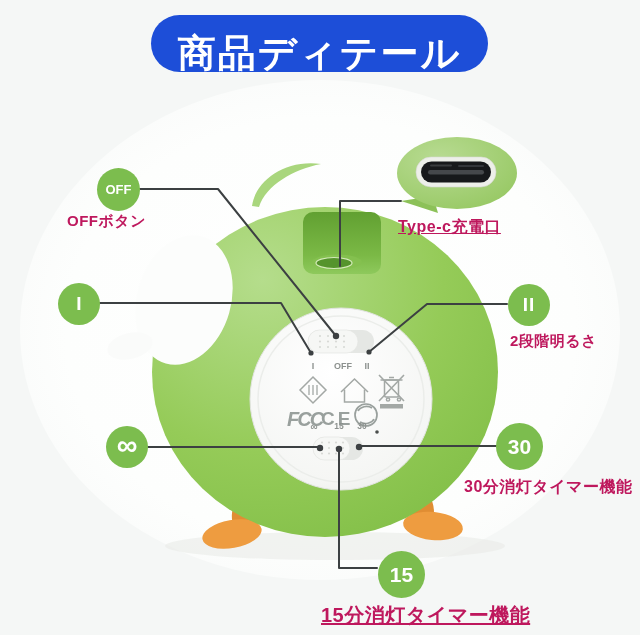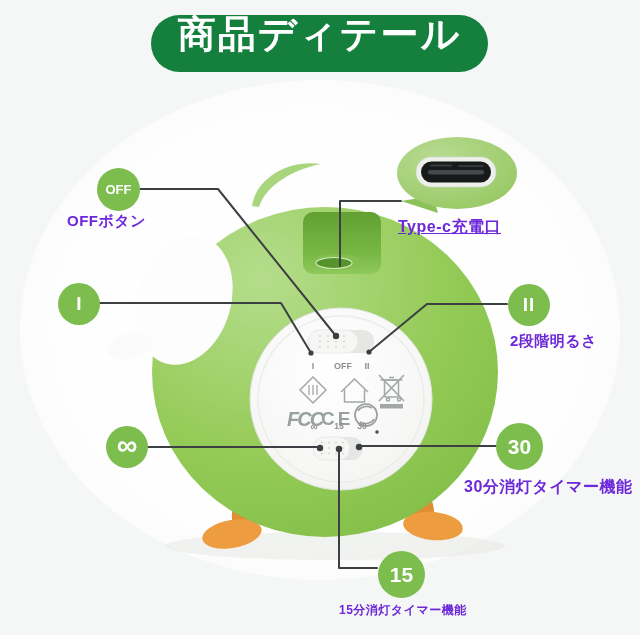--- a/index.html
+++ b/index.html
@@ -7,46 +7,46 @@
     position:relative;width:640px;height:635px;overflow:hidden;
     background:#f5f7f6;
     font-family:"Liberation Sans","DejaVu Sans",sans-serif;
   }
   .photo-glow{
     position:absolute;left:20px;top:80px;width:600px;height:500px;border-radius:50%;
     background:radial-gradient(ellipse at center,#ffffff 0%,#fdfefd 60%,rgba(253,254,253,0) 100%);
   }
   .title-pill{
     position:absolute;left:151px;top:15px;width:337px;height:57px;border-radius:29px;
-    background:#15803d;display:flex;align-items:flex-start;justify-content:center;
+    background:#1d4ed8;display:flex;align-items:flex-end;justify-content:center;
   }
   .title-pill span{
     color:#ffffff;font-size:38px;font-weight:bold;letter-spacing:2px;line-height:1;
   }
   svg.product{position:absolute;left:0;top:0;}
   .badge{
     position:absolute;border-radius:50%;background:#7cbd4e;color:#ffffff;
     display:flex;align-items:center;justify-content:center;font-weight:bold;z-index:3;
   }
   .badge.off{left:97px;top:168px;width:43px;height:43px;font-size:13px;}
   .badge.lv1{left:58px;top:283px;width:42px;height:42px;font-size:19px;font-weight:900;}
   .badge.lv2{left:508px;top:284px;width:42px;height:42px;font-size:19px;font-weight:900;letter-spacing:1px;}
   .badge.inf{left:106px;top:426px;width:42px;height:42px;font-size:29px;line-height:1;padding-bottom:3px;box-sizing:border-box;}
   .badge.t30{left:496px;top:423px;width:47px;height:47px;font-size:21px;}
   .badge.t15{left:378px;top:551px;width:47px;height:47px;font-size:21px;}
   .lbl{
-    position:absolute;color:#6d28d9;font-weight:bold;white-space:nowrap;z-index:3;letter-spacing:0.5px;
+    position:absolute;color:#be185d;font-weight:bold;white-space:nowrap;z-index:3;letter-spacing:0.5px;
   }
   .lbl.off{left:67px;top:212px;font-size:15px;}
   .lbl.typec{left:398px;top:217px;font-size:16px;text-decoration:underline;}
   .lbl.lv1{left:21px;top:330px;font-size:15px;}
   .lbl.lv2{left:510px;top:332px;font-size:15px;}
   .lbl.inf{left:72px;top:474px;font-size:16px;}
   .lbl.t30{left:464px;top:477px;font-size:16px;text-align:center;}
-  .lbl.t15{left:339px;top:602px;font-size:12px;}
+  .lbl.t15{left:321px;top:602px;font-size:20px;text-decoration:underline;}
 </style>
 </head>
 <body>
 
 <div class="stage">
   <div class="photo-glow"></div>
 
   <svg class="product" width="640" height="635" viewBox="0 0 640 635">
     <defs>
       <radialGradient id="bodyGrad" cx="32%" cy="22%" r="95%">

